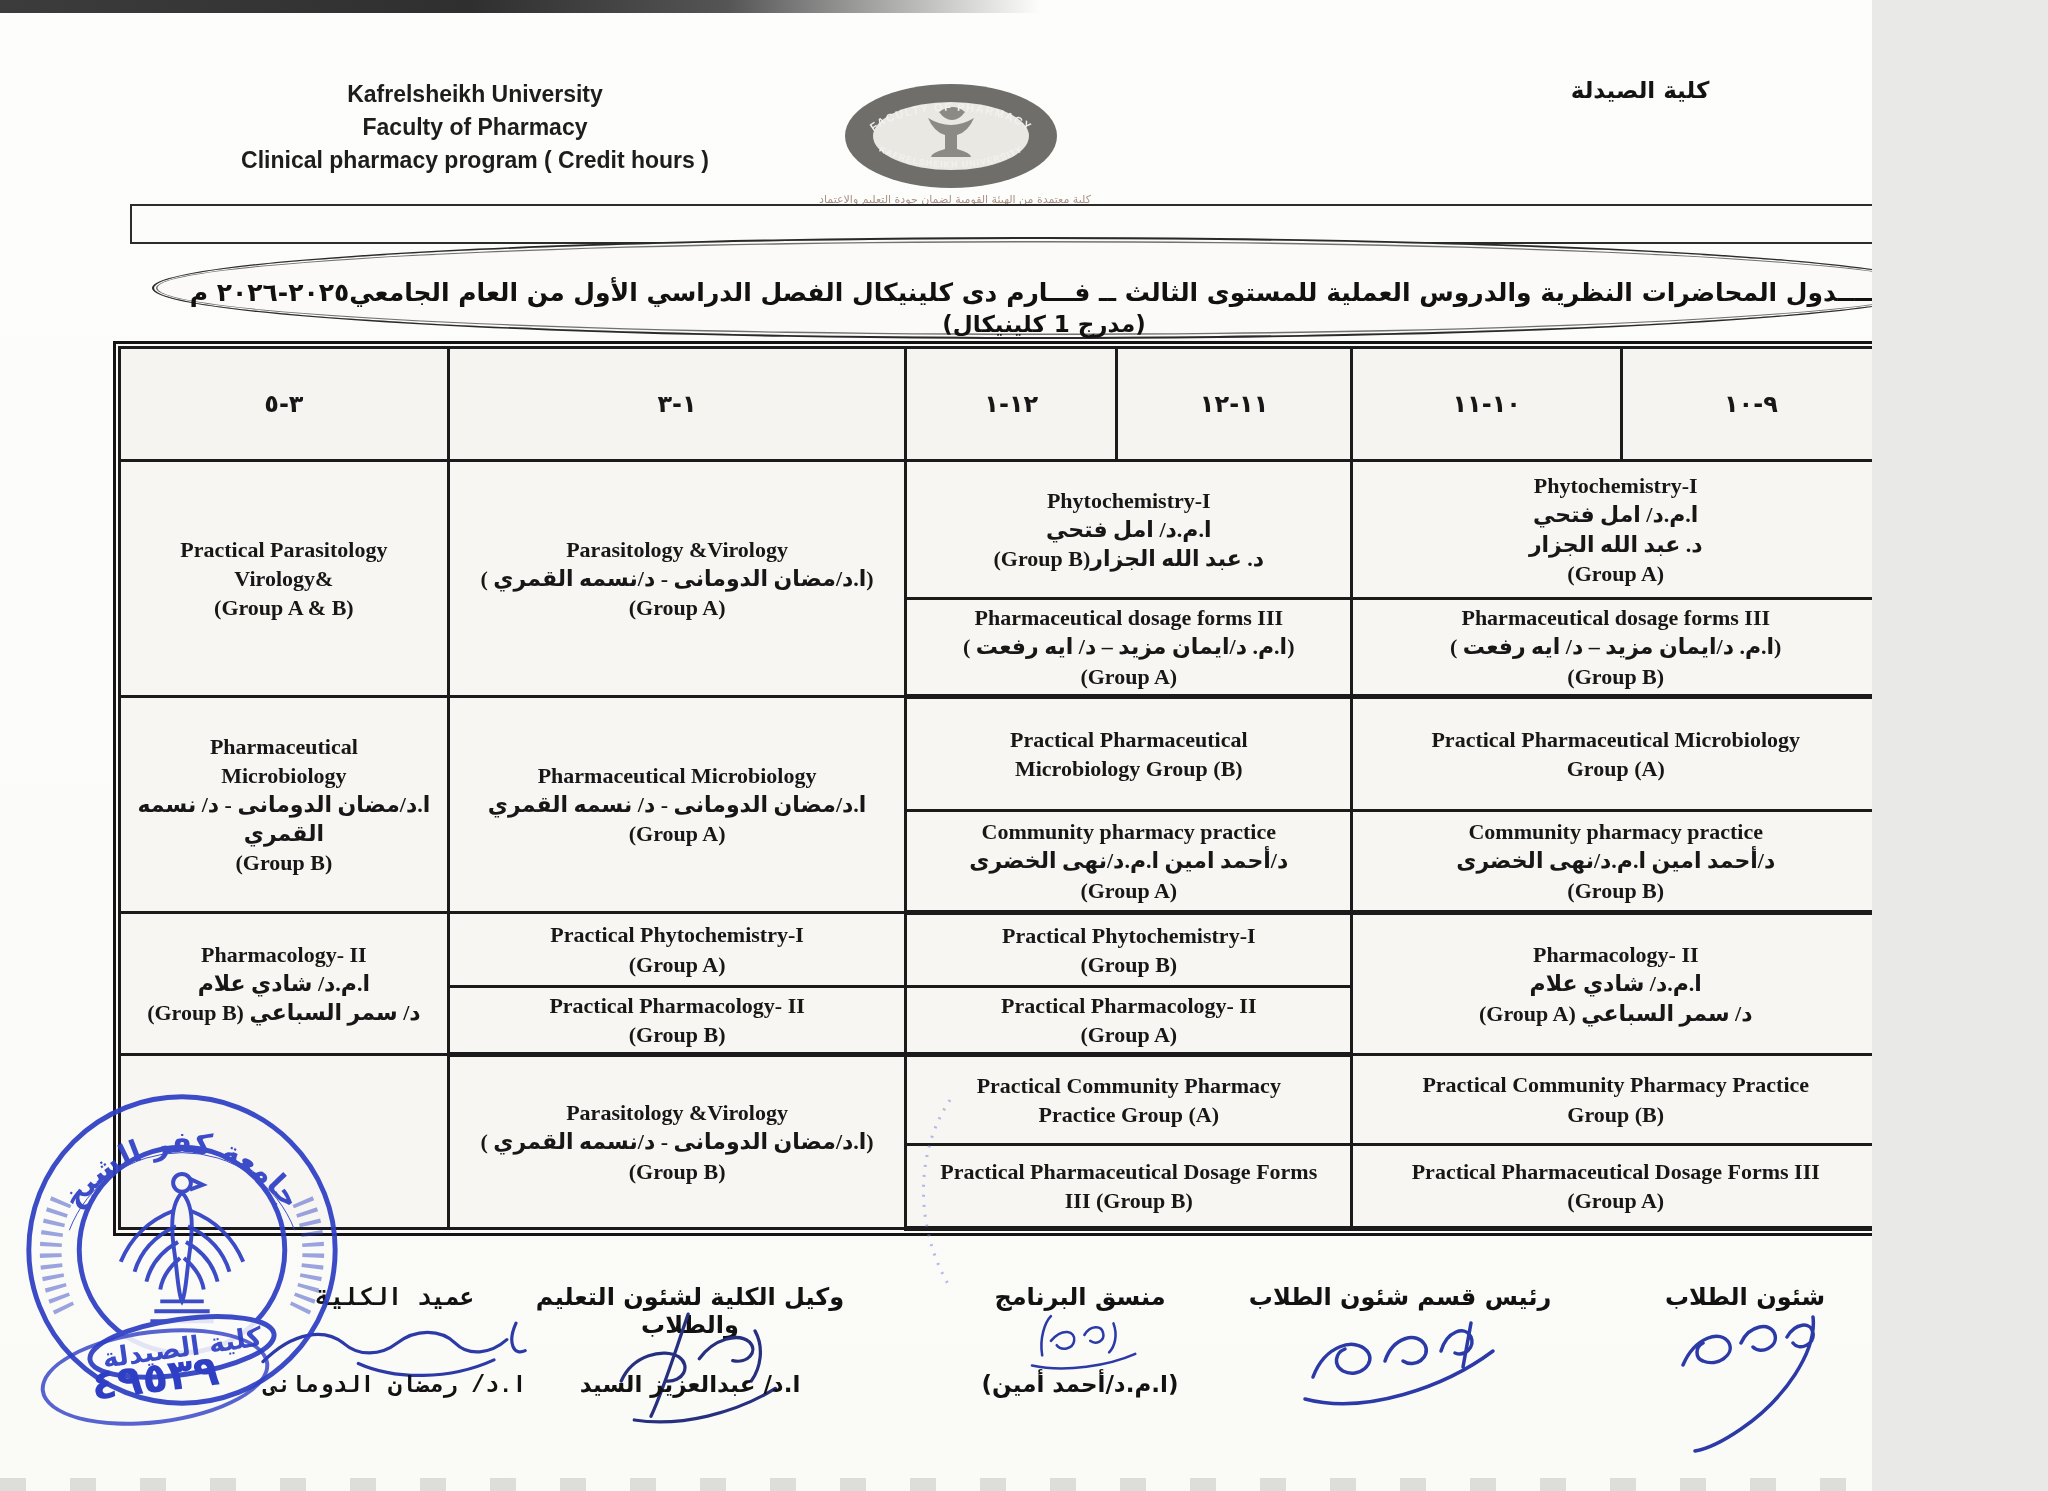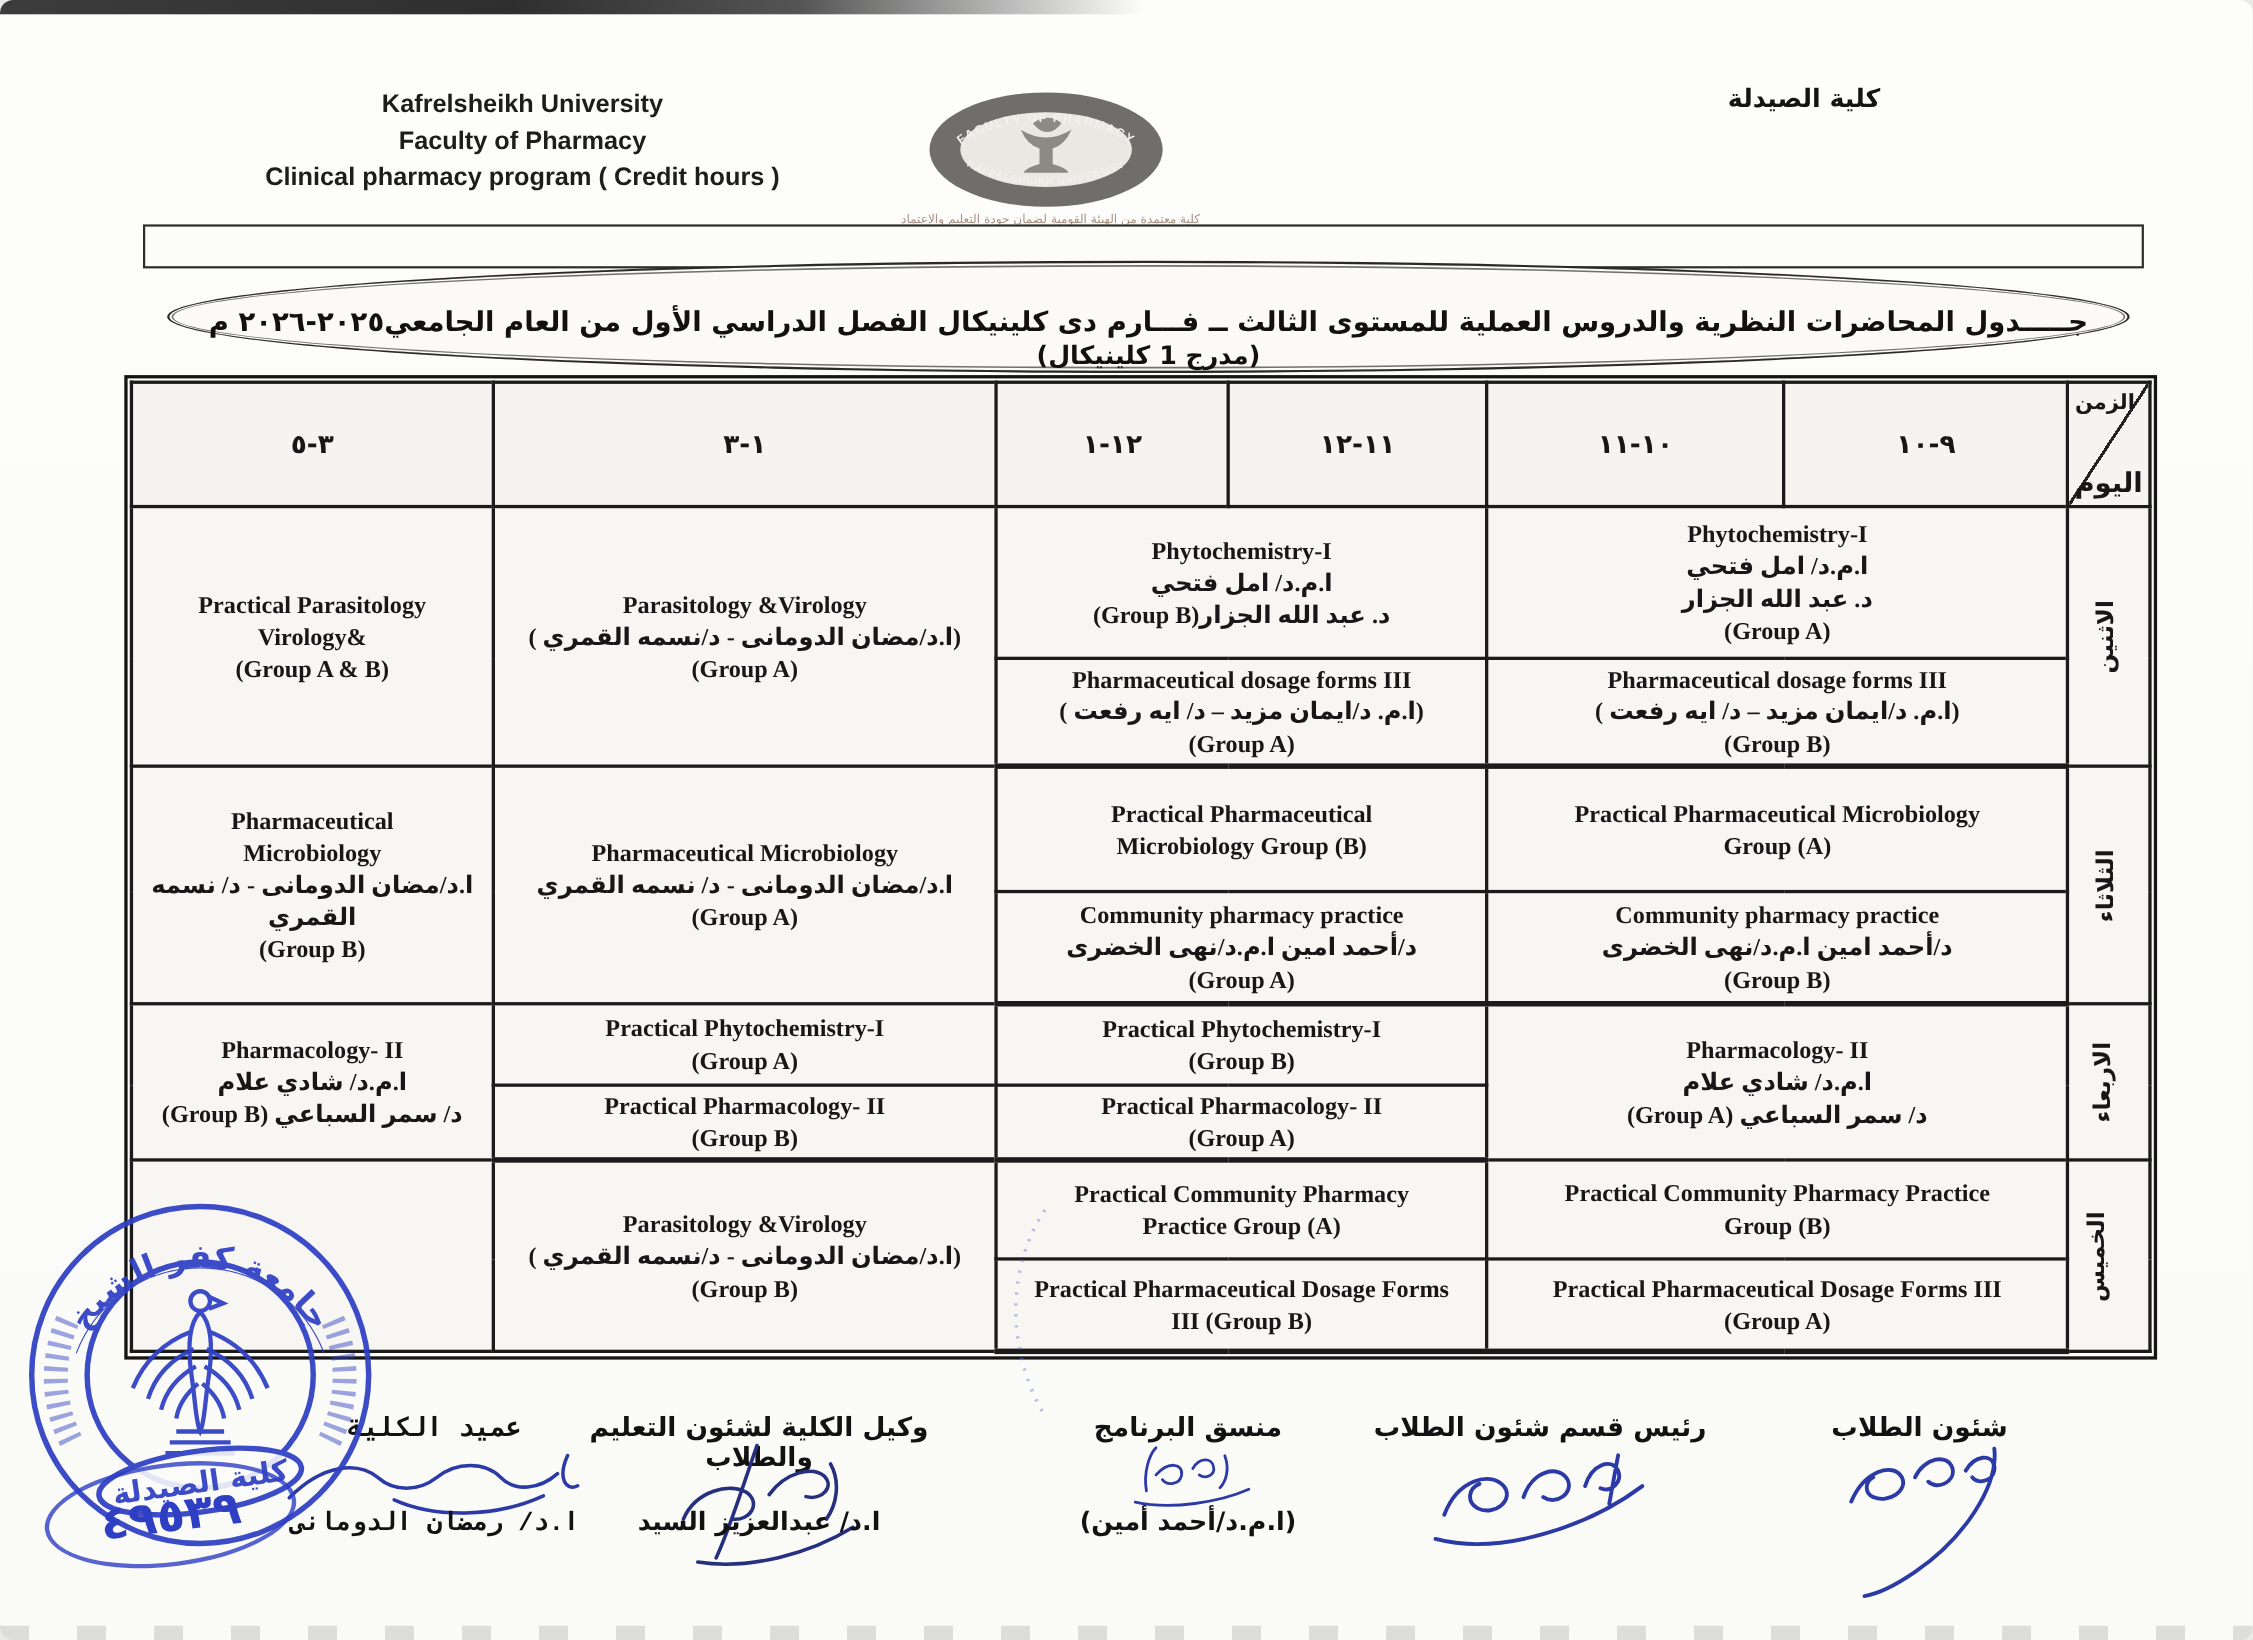--- a/index.html
+++ b/index.html
@@ -1,18 +1,18 @@
 <!DOCTYPE html>
 <html lang="ar"><head>
 <meta charset="utf-8">
 <title>Scanned Timetable</title>
 <style>
   html,body{margin:0;padding:0;background:#e9e9e7;}
-  .page{position:relative;width:2048px;height:1491px;background:linear-gradient(180deg,#fdfdfc 0%,#fbfbf9 60%,#fafaf7 100%);overflow:hidden;
-        font-family:"DejaVu Sans",sans-serif;color:#171717;border-radius:12px;}
+  .page{position:relative;width:1872px;height:1491px;background:linear-gradient(180deg,#fdfdfc 0%,#fbfbf9 60%,#fafaf7 100%);overflow:hidden;
+        font-family:"DejaVu Sans",sans-serif;color:#171717;}
   
   .scan-top{position:absolute;left:0;top:0;width:1040px;height:13px;
             background:linear-gradient(to right,#3c3c3c 0%,#2f2f2f 45%,#555 70%,rgba(90,90,90,0) 100%);}
   .scan-bottom{position:absolute;left:0;top:1478px;width:2048px;height:13px;opacity:.45;
             background:repeating-linear-gradient(to right,rgba(120,120,118,.5) 0 26px,rgba(120,120,118,0) 26px 70px);}
   
   .hdr-left{position:absolute;left:195px;top:78px;width:560px;text-align:center;
             font-family:"Liberation Sans","DejaVu Sans",sans-serif;font-weight:bold;font-size:23px;line-height:33px;color:#1d1d1d;}
   .hdr-right{position:absolute;left:1340px;top:72px;width:600px;text-align:center;direction:rtl;
             font-weight:bold;font-size:23px;line-height:36px;color:#141414;}

